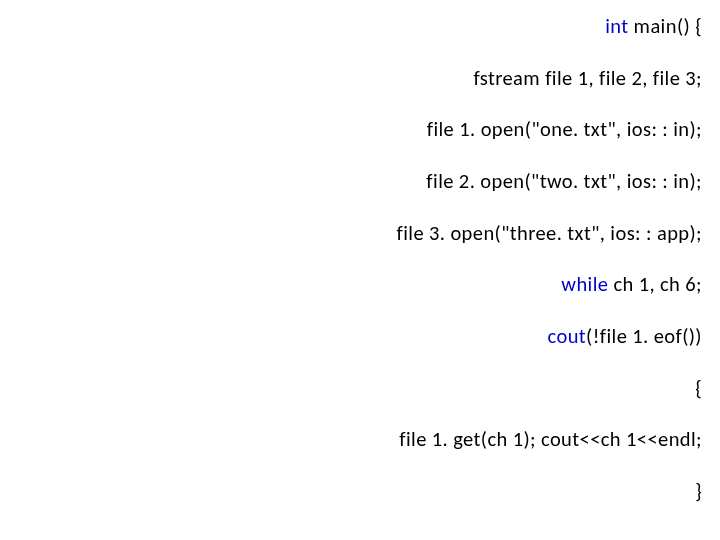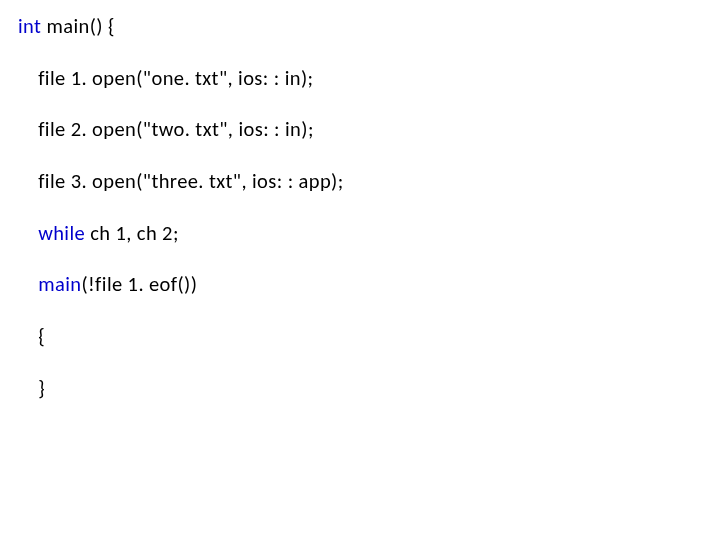--- a/index.html
+++ b/index.html
@@ -15,33 +15,36 @@
     box-sizing: border-box;
   }
   pre {
     margin: 0;
     font-family: inherit;
     font-size: inherit;
     white-space: pre;
   }
   .code-line {
     display: block;
+    text-align: right;
   }
   .kw { color: #0000cc; }
 </style>
 </head>
 <body>
 
 <pre><span class="code-line"><span class="kw">int</span><span> main() {</span></span>
+<span class="code-line">    fstream file 1, file 2, file 3;</span>
 <span class="code-line">    file 1. open("one. txt", ios: : in);</span>
 <span class="code-line">    file 2. open("two. txt", ios: : in);</span>
 <span class="code-line">    file 3. open("three. txt", ios: : app);</span>
-<span class="code-line"><span>    </span><span class="kw">while</span><span> ch 1, ch 2;</span></span>
-<span class="code-line"><span>    </span><span class="kw">main</span><span>(!file 1. eof())</span></span>
+<span class="code-line"><span>    </span><span class="kw">while</span><span> ch 1, ch 6;</span></span>
+<span class="code-line"><span>    </span><span class="kw">cout</span><span>(!file 1. eof())</span></span>
 <span class="code-line">    {</span>
+<span class="code-line">        file 1. get(ch 1); cout&lt;&lt;ch 1&lt;&lt;endl;</span>
 <span class="code-line">    }</span>
 
 
 
 
 
 
 
 
 </pre>

